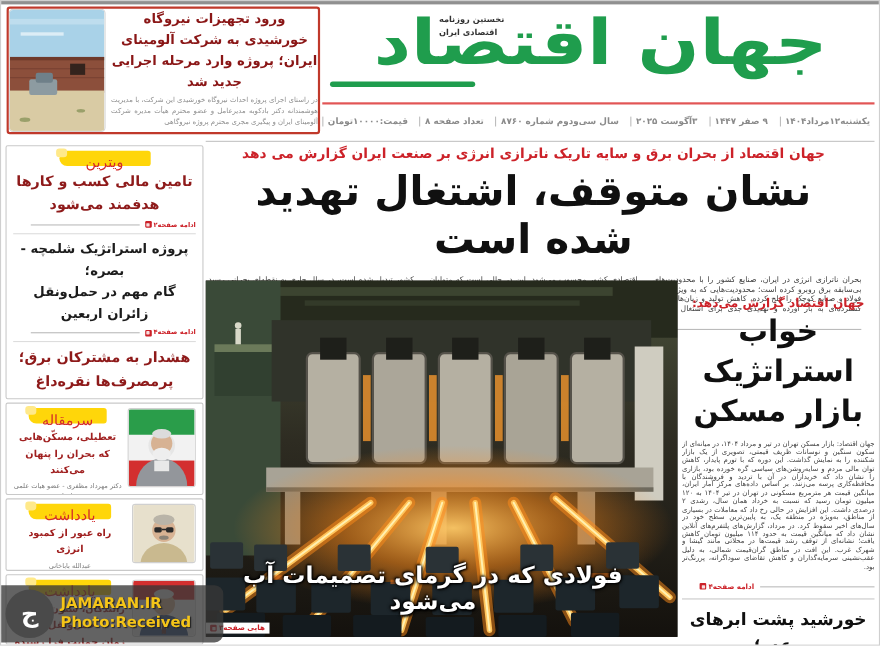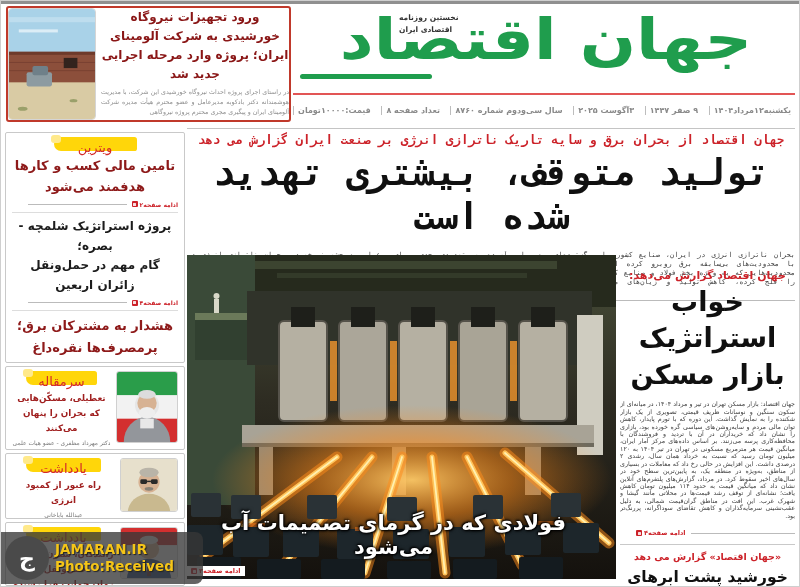--- a/index.html
+++ b/index.html
@@ -25,21 +25,21 @@
   
   .promo { position:absolute; left:5px; top:5px; width:285px; height:116px; border:2px solid #c0392b;
            border-radius:3px; background:#fff; display:flex; gap:5px; padding:0; overflow:hidden; }
   .promo-text { flex:1; display:flex; flex-direction:column; }
   .promo-title { font-size:12px; font-weight:bold; color:#8a1616; text-align:center; line-height:1.58; }
   .promo-body { font-size:6.3px; color:#8d8d8d; text-align:justify; line-height:1.6; margin-top:3px; }
   .promo-photo { width:88px; height:100%; border-radius:4px; overflow:hidden; flex:none; border:1px solid #d5d5d5; }
   .promo-photo svg { display:block; width:100%; height:100%; }
 
   
-  .lead { position:absolute; left:186px; right:4px; top:131px;font-family:Liberation Mono, monospace; }
+  .lead { position:absolute; left:186px; right:16px; top:131px; }
   .kicker { color:#cc2229; font-weight:bold; text-align:center; }
   .lead .kicker { font-size:12.5px; }
   .lead-headline { font-size:37px; font-weight:bold; color:#101010; text-align:center; margin-top:5px; line-height:1.2; }
   .lead-body { margin-top:9px; column-count:3; column-gap:14px; font-size:7px; line-height:1.32;
                color:#3d3d3d; text-align:justify; height:40px; overflow:hidden; }
 
   
   .more-row { display:flex; align-items:center; gap:5px; margin-top:6px;padding-left:16px; }
   .hairline { flex:1; height:1px; background:#bbb; }
   .morelink { display:inline-flex; align-items:center; gap:2px; color:#cc2229; font-size:6.5px; font-weight:bold; white-space:nowrap; }
@@ -135,21 +135,21 @@
         <rect x="18" y="62" width="26" height="14" rx="2" fill="#8d9ba1"></rect>
         <rect x="24" y="56" width="16" height="9" rx="2" fill="#6f8089"></rect>
         <ellipse cx="14" cy="98" rx="5" ry="2" fill="#9aa06a"></ellipse>
         <ellipse cx="66" cy="90" rx="4" ry="1.6" fill="#9aa06a"></ellipse>
       </svg>
     </div>
   </div>
 
   <div class="lead">
     <div class="kicker">جهان اقتصاد از بحران برق و سایه تاریک ناترازی انرژی بر صنعت ایران گزارش می دهد</div>
-    <div class="lead-headline">تولید متوقف، بیشتری تهدید شده است</div>
+    <div class="lead-headline">نشان متوقف، اشتغال تهدید شده است</div>
     <div class="lead-body">بحران ناترازی انرژی در ایران، صنایع کشور را با محدودیت‌های بی‌سابقه برق روبرو کرده است؛ محدودیت‌هایی که به ویژه بخش فولاد و صنایع کوچک را فلج کرده، کاهش تولید و زیان‌های مالی گسترده‌ای به بار آورده و تهدیدی جدی برای اشتغال و ثبات اقتصادی کشور محسوب می‌شود. این در حالی است که متولیان در برابر این بحران سکوت اختیار کرده‌اند و برنامه‌های حمایتی شفاف و عملی به چشم نمی‌خورد. بحران ناترازی انرژی در ایران که طی سال‌های اخیر به یکی از مهمترین چالش‌های اقتصادی کشور تبدیل شده است، در سال جاری به نقطه‌ای بحرانی رسید. محدودیت‌های تأمین برق نه تنها در فصل تابستان بلکه از ابتدای سال و فروردین‌ماه آغاز شده و با شدت بیشتری ادامه یافته است. این محدودیت‌ها به ویژه بر...</div>
     <div class="more-row">
       <span class="hairline"></span>
       <span class="morelink">
         <span>ادامه صفحه۲</span>
         <span class="moreicon"></span>
       </span>
     </div>
   </div>
 
@@ -259,41 +259,40 @@
       </g>
       <g fill="#ff7a1a" opacity="0.5">
         <rect x="60" y="268" width="18" height="4"></rect>
           <rect x="168" y="272" width="16" height="4"></rect>
         <rect x="250" y="270" width="16" height="4"></rect>
           <rect x="350" y="266" width="18" height="4"></rect>
       </g>
     </svg>
     <div class="photo-caption">فولادی که در گرمای تصمیمات آب می‌شود</div>
     <div class="photo-more">
-      <span>ادامه صفحه۳</span>
+      <span>هایی صفحه۳</span>
       <span class="moreicon"></span>
     </div>
   </div>
 
   <div class="rightcol">
     <div class="kicker rc-kicker">جهان اقتصاد گزارش می‌دهد:</div>
     <div class="rc-headline">
       <div>خواب استراتژیک</div>
       <div>بازار مسکن</div>
     </div>
     <div class="rc-body">جهان اقتصاد: بازار مسکن تهران در تیر و مرداد ۱۴۰۴، در میانه‌ای از سکون سنگین و نوسانات ظریف قیمتی، تصویری از یک بازار شکننده را به نمایش گذاشت. این دوره که با تورم پایدار، کاهش توان مالی مردم و سایه‌روشن‌های سیاسی گره خورده بود، بازاری را نشان داد که خریداران در آن با تردید و فروشندگان با محافظه‌کاری پرسه می‌زنند. بر اساس داده‌های مرکز آمار ایران، میانگین قیمت هر مترمربع مسکونی در تهران در تیر ۱۴۰۴ به ۱۲۰ میلیون تومان رسید که نسبت به خرداد همان سال، رشدی ۲ درصدی داشت. این افزایش در حالی رخ داد که معاملات در بسیاری از مناطق، به‌ویژه در منطقه یک، به پایین‌ترین سطح خود در سال‌های اخیر سقوط کرد. در مرداد، گزارش‌های پلتفرم‌های آنلاین نشان داد که میانگین قیمت به حدود ۱۱۴ میلیون تومان کاهش یافت؛ نشانه‌ای از توقف رشد قیمت‌ها در محلاتی مانند گیشا و شهرک غرب. این افت در مناطق گران‌قیمت شمالی، به دلیل عقب‌نشینی سرمایه‌گذاران و کاهش تقاضای سوداگرانه، پررنگ‌تر بود.</div>
     <div class="more-row">
       <span class="hairline"></span>
       <span class="morelink">
         <span>ادامه صفحه۴</span>
         <span class="moreicon"></span>
       </span>
     </div>
     <div class="rc-divider"></div>
-    <div class="kicker rc2-kicker">«جهان اقتصاد» گزارش می دهد</div>
     <div class="rc2-headline">
       <div>خورشید پشت ابرهای وعده؛</div>
 
     </div>
 
   </div>
 
   <div class="sidebox" style="top:131px; height:231px;">
     <div class="yellowbar">
       <span>ویترین</span>

